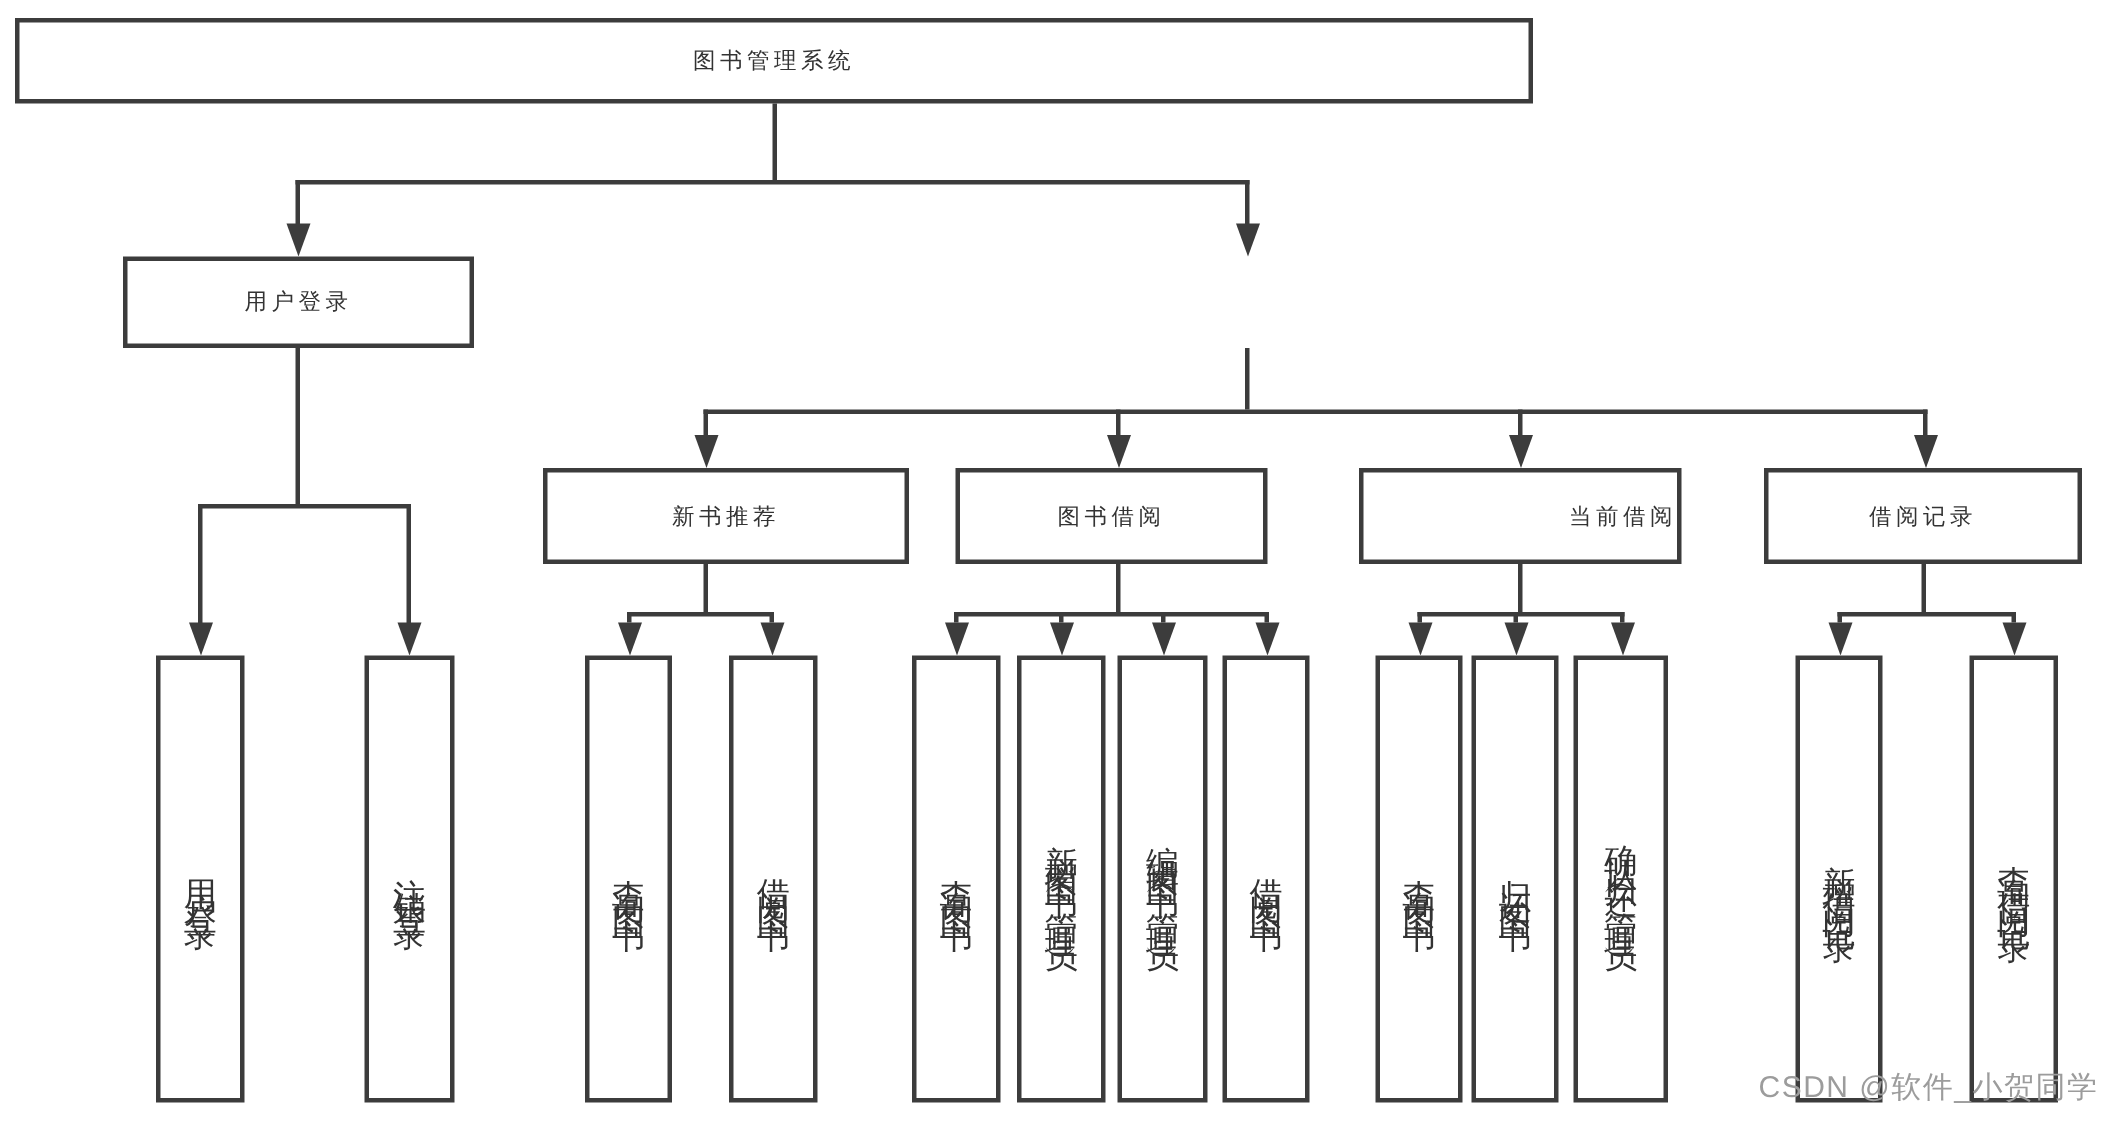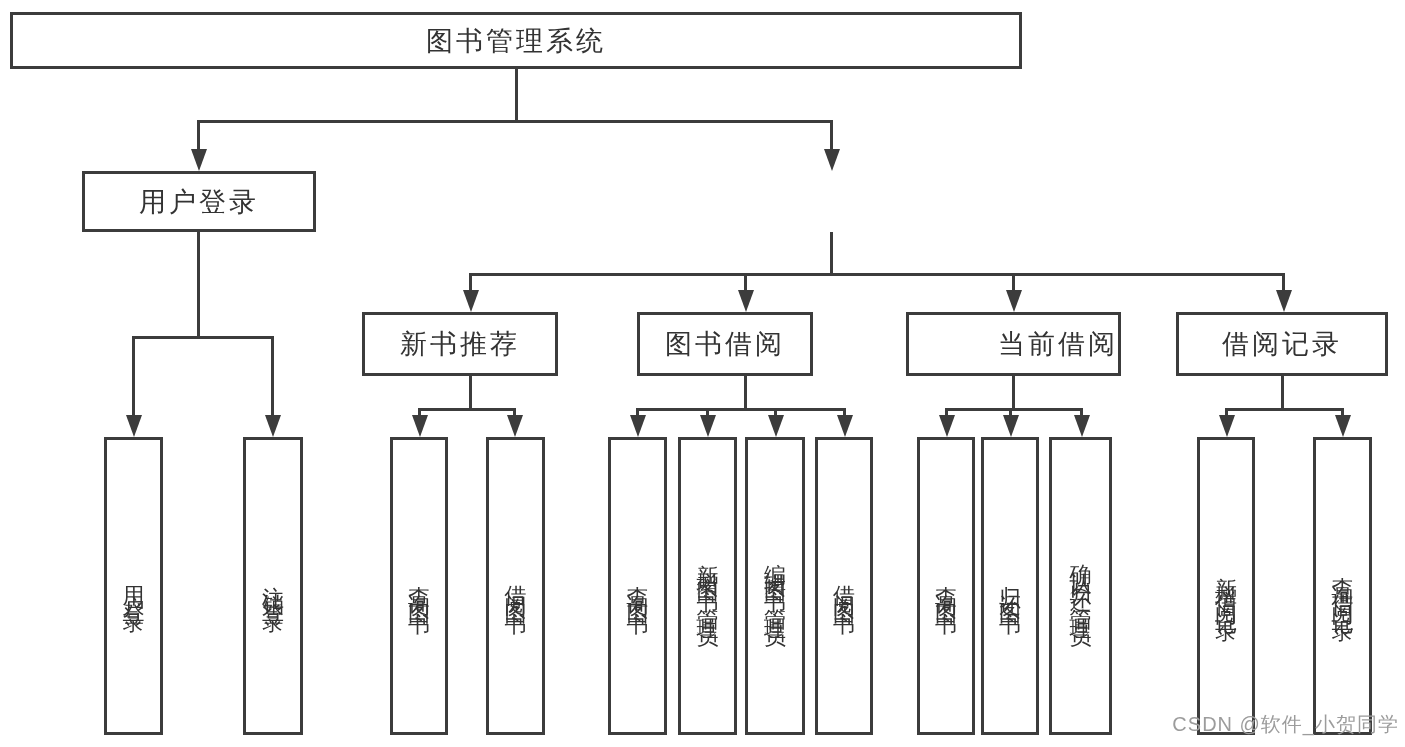--- a/index.html
+++ b/index.html
@@ -19,21 +19,21 @@
     overflow:hidden;
   }
   .box{
     position:absolute;
     background:var(--boxbg);
     border:3px solid var(--line);
     display:flex;align-items:center;justify-content:center;
     color:var(--text);
   }
   .box .lbl{
-    font-size:27px;
+    font-size:15px;
     letter-spacing:3px;
     white-space:nowrap;
   }
   .vbox .lbl{
     writing-mode:vertical-rl;
     text-orientation:mixed;
     font-size:22px;
     letter-spacing:9px;
     line-height:1;
     white-space:nowrap;
@@ -87,24 +87,24 @@
   <div class="hline" style="left:469px;top:273px;width:816px;"></div>
   <div class="vline" style="left:469px;top:273px;height:17px;"></div>
   <div class="arrow" style="left:463px;top:290px;"></div>
   <div class="vline" style="left:744px;top:273px;height:17px;"></div>
   <div class="arrow" style="left:738px;top:290px;"></div>
   <div class="vline" style="left:1012px;top:273px;height:17px;"></div>
   <div class="arrow" style="left:1006px;top:290px;"></div>
   <div class="vline" style="left:1282px;top:273px;height:17px;"></div>
   <div class="arrow" style="left:1276px;top:290px;"></div>
 
-  <div class="box" style="left:362px;top:312px;width:196px;height:64px;">
+  <div class="box" style="left:362px;top:312px;width:244px;height:64px;">
     <span class="lbl">新书推荐</span>
   </div>
-  <div class="box" style="left:637px;top:312px;width:176px;height:64px;">
+  <div class="box" style="left:637px;top:312px;width:208px;height:64px;">
     <span class="lbl">图书借阅</span>
   </div>
   <div class="box" style="left:906px;top:312px;width:215px;height:64px;justify-content:flex-end;">
     <span class="lbl">当前借阅</span>
   </div>
   <div class="box" style="left:1176px;top:312px;width:212px;height:64px;">
     <span class="lbl">借阅记录</span>
   </div>
 
   <div class="vline" style="left:469px;top:376px;height:32px;"></div>

